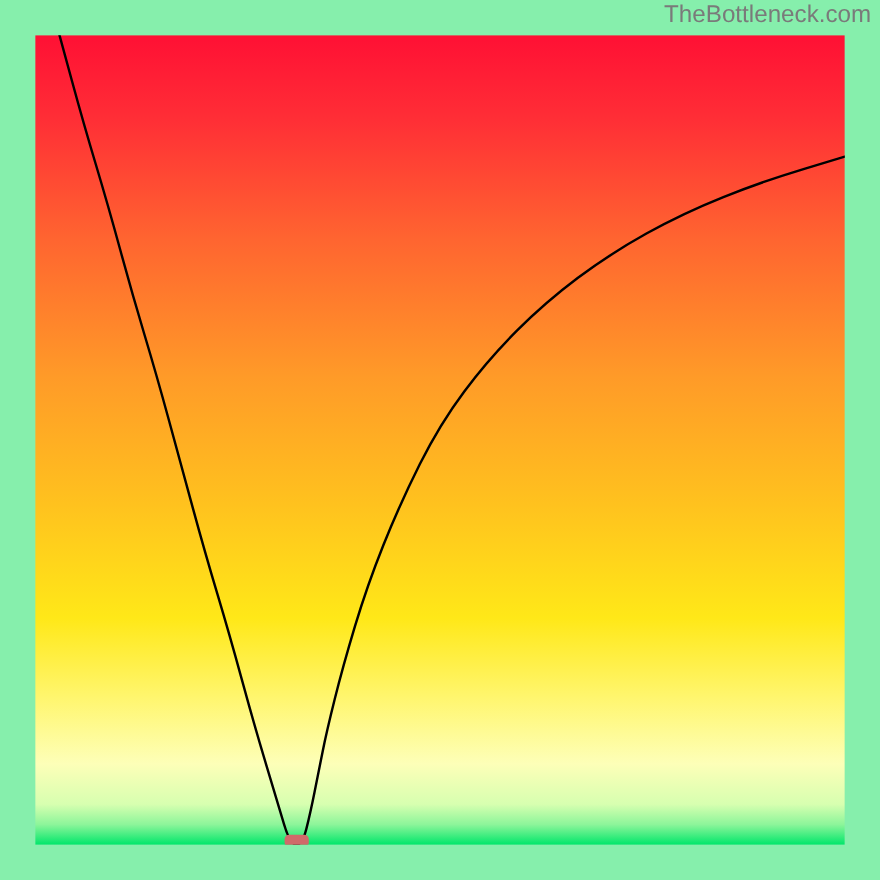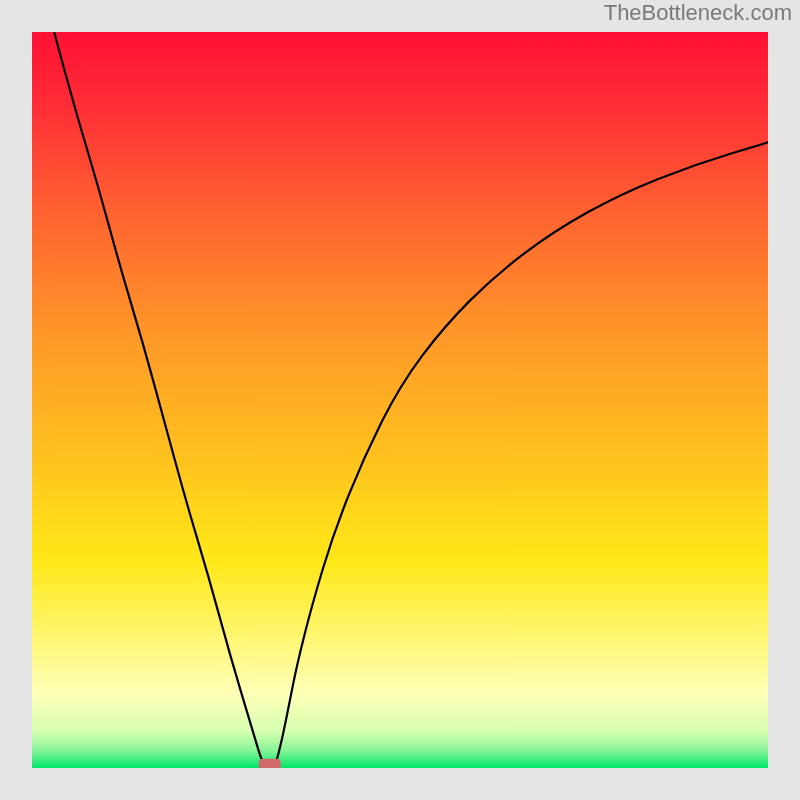--- a/index.html
+++ b/index.html
@@ -8,21 +8,21 @@
     width: 800px;
     height: 800px;
     background: #000;
     overflow: hidden;
     font-family: Arial, Helvetica, sans-serif;
   }
   .outer {
     position: relative;
     width: 800px;
     height: 800px;
-    background: #e5e5e5;
+    background: #86efac;
     text-align: right;
   }
   .plot-box {
     position: absolute;
     left: 32px;
     top: 32px;
     width: 736px;
     height: 736px;
   }
   .watermark {

